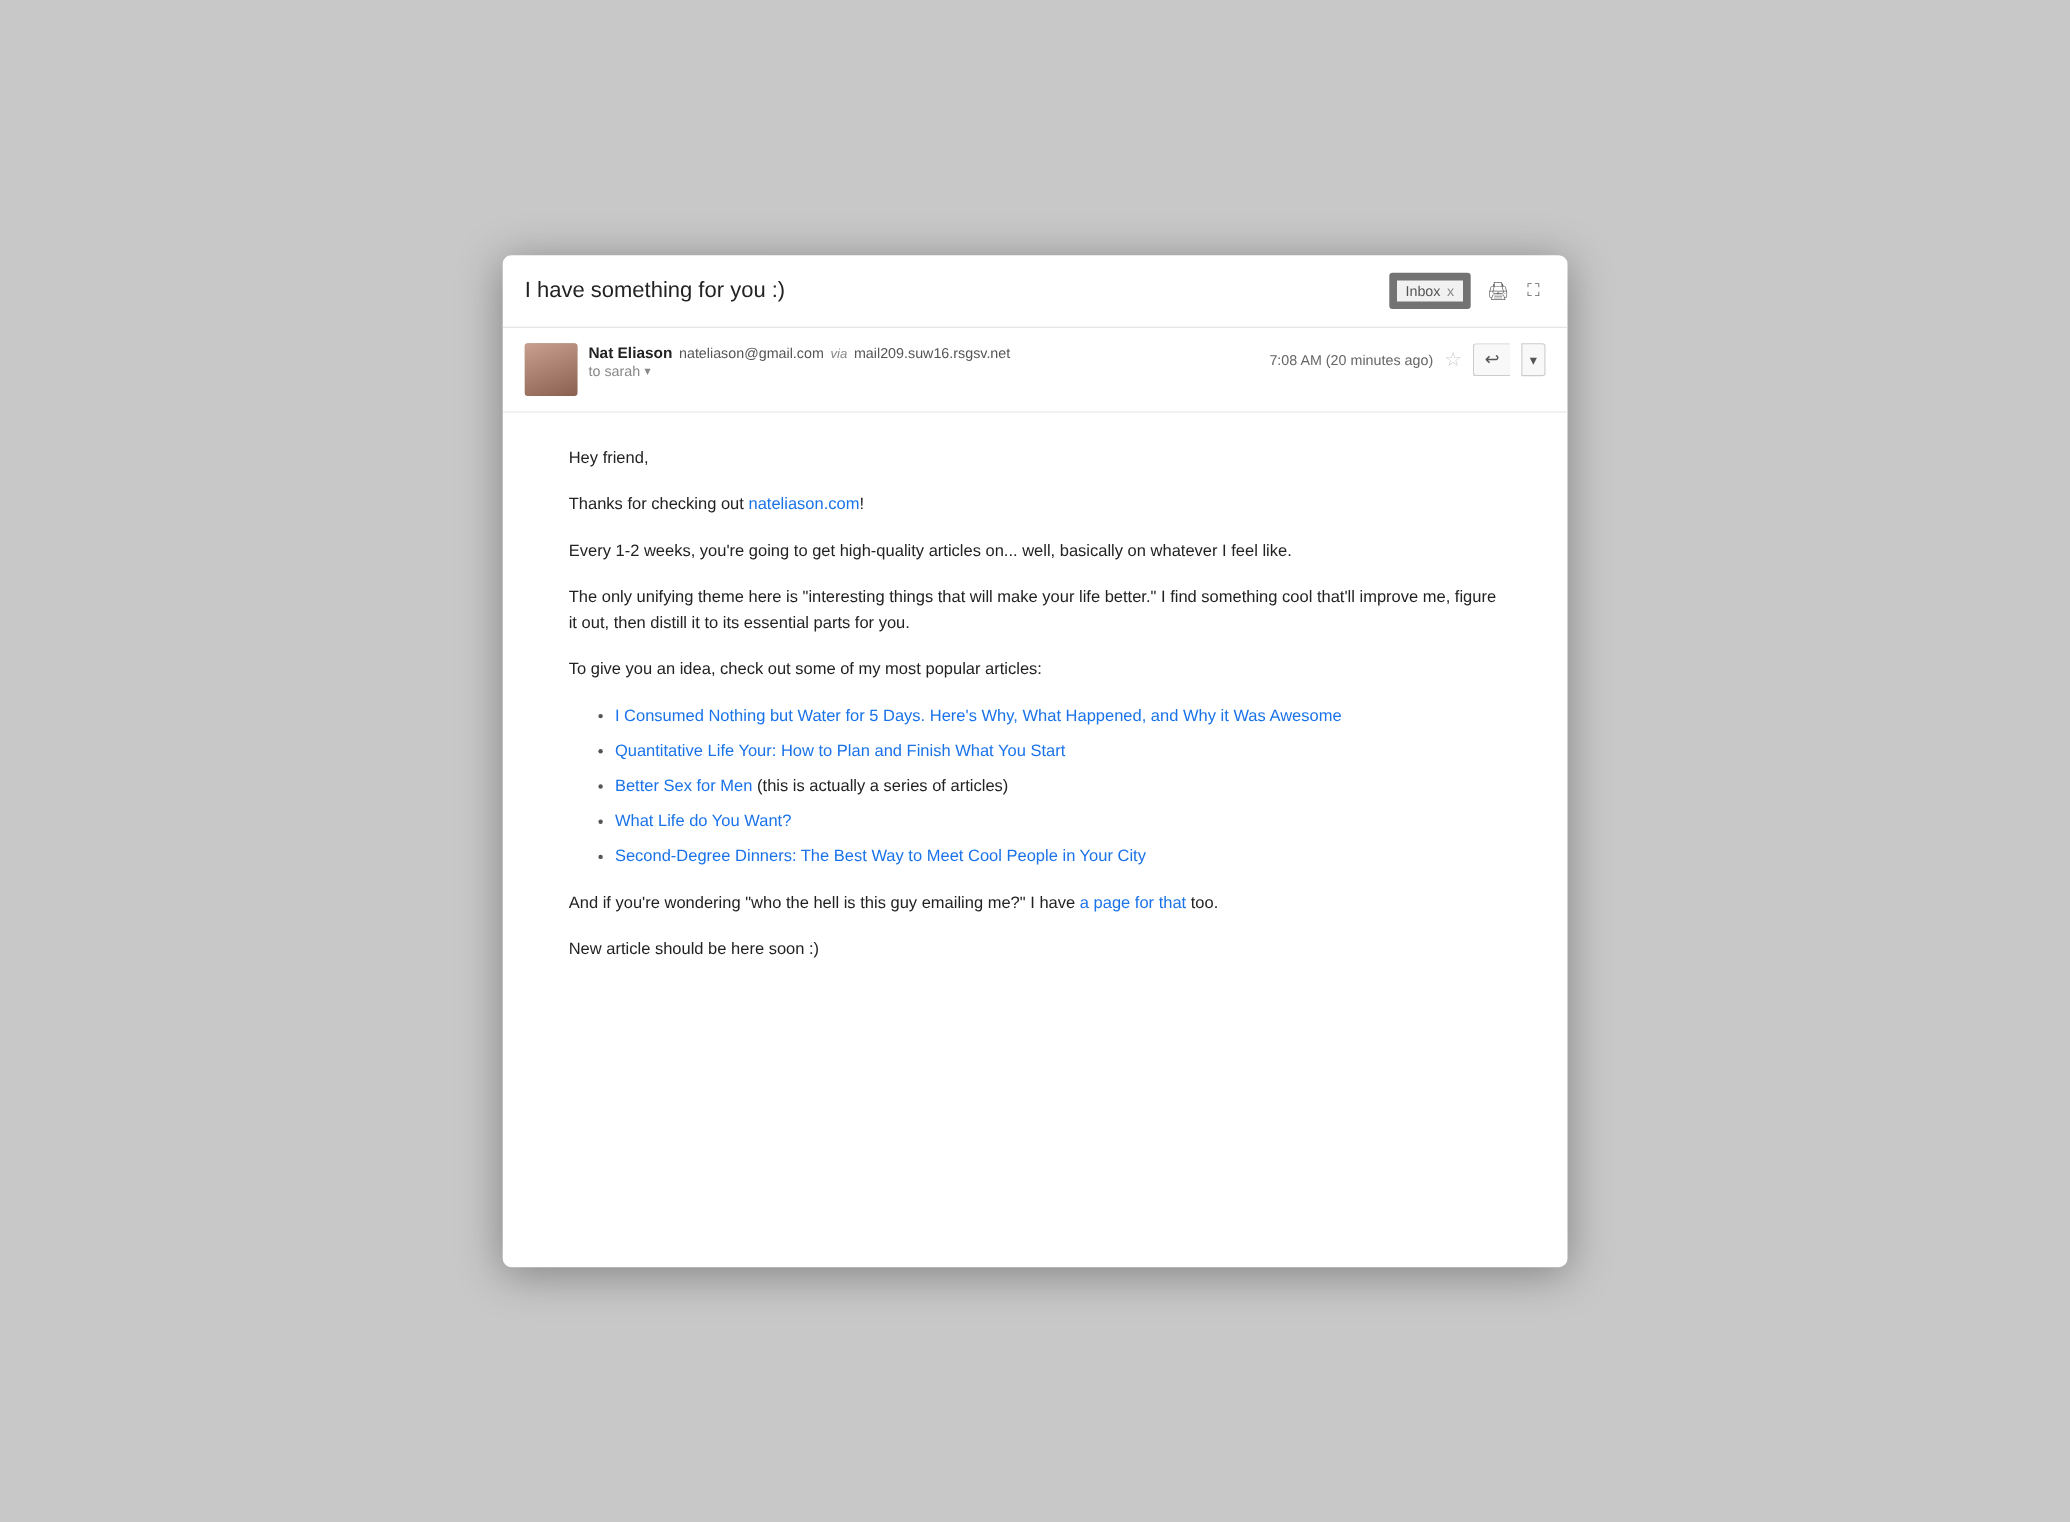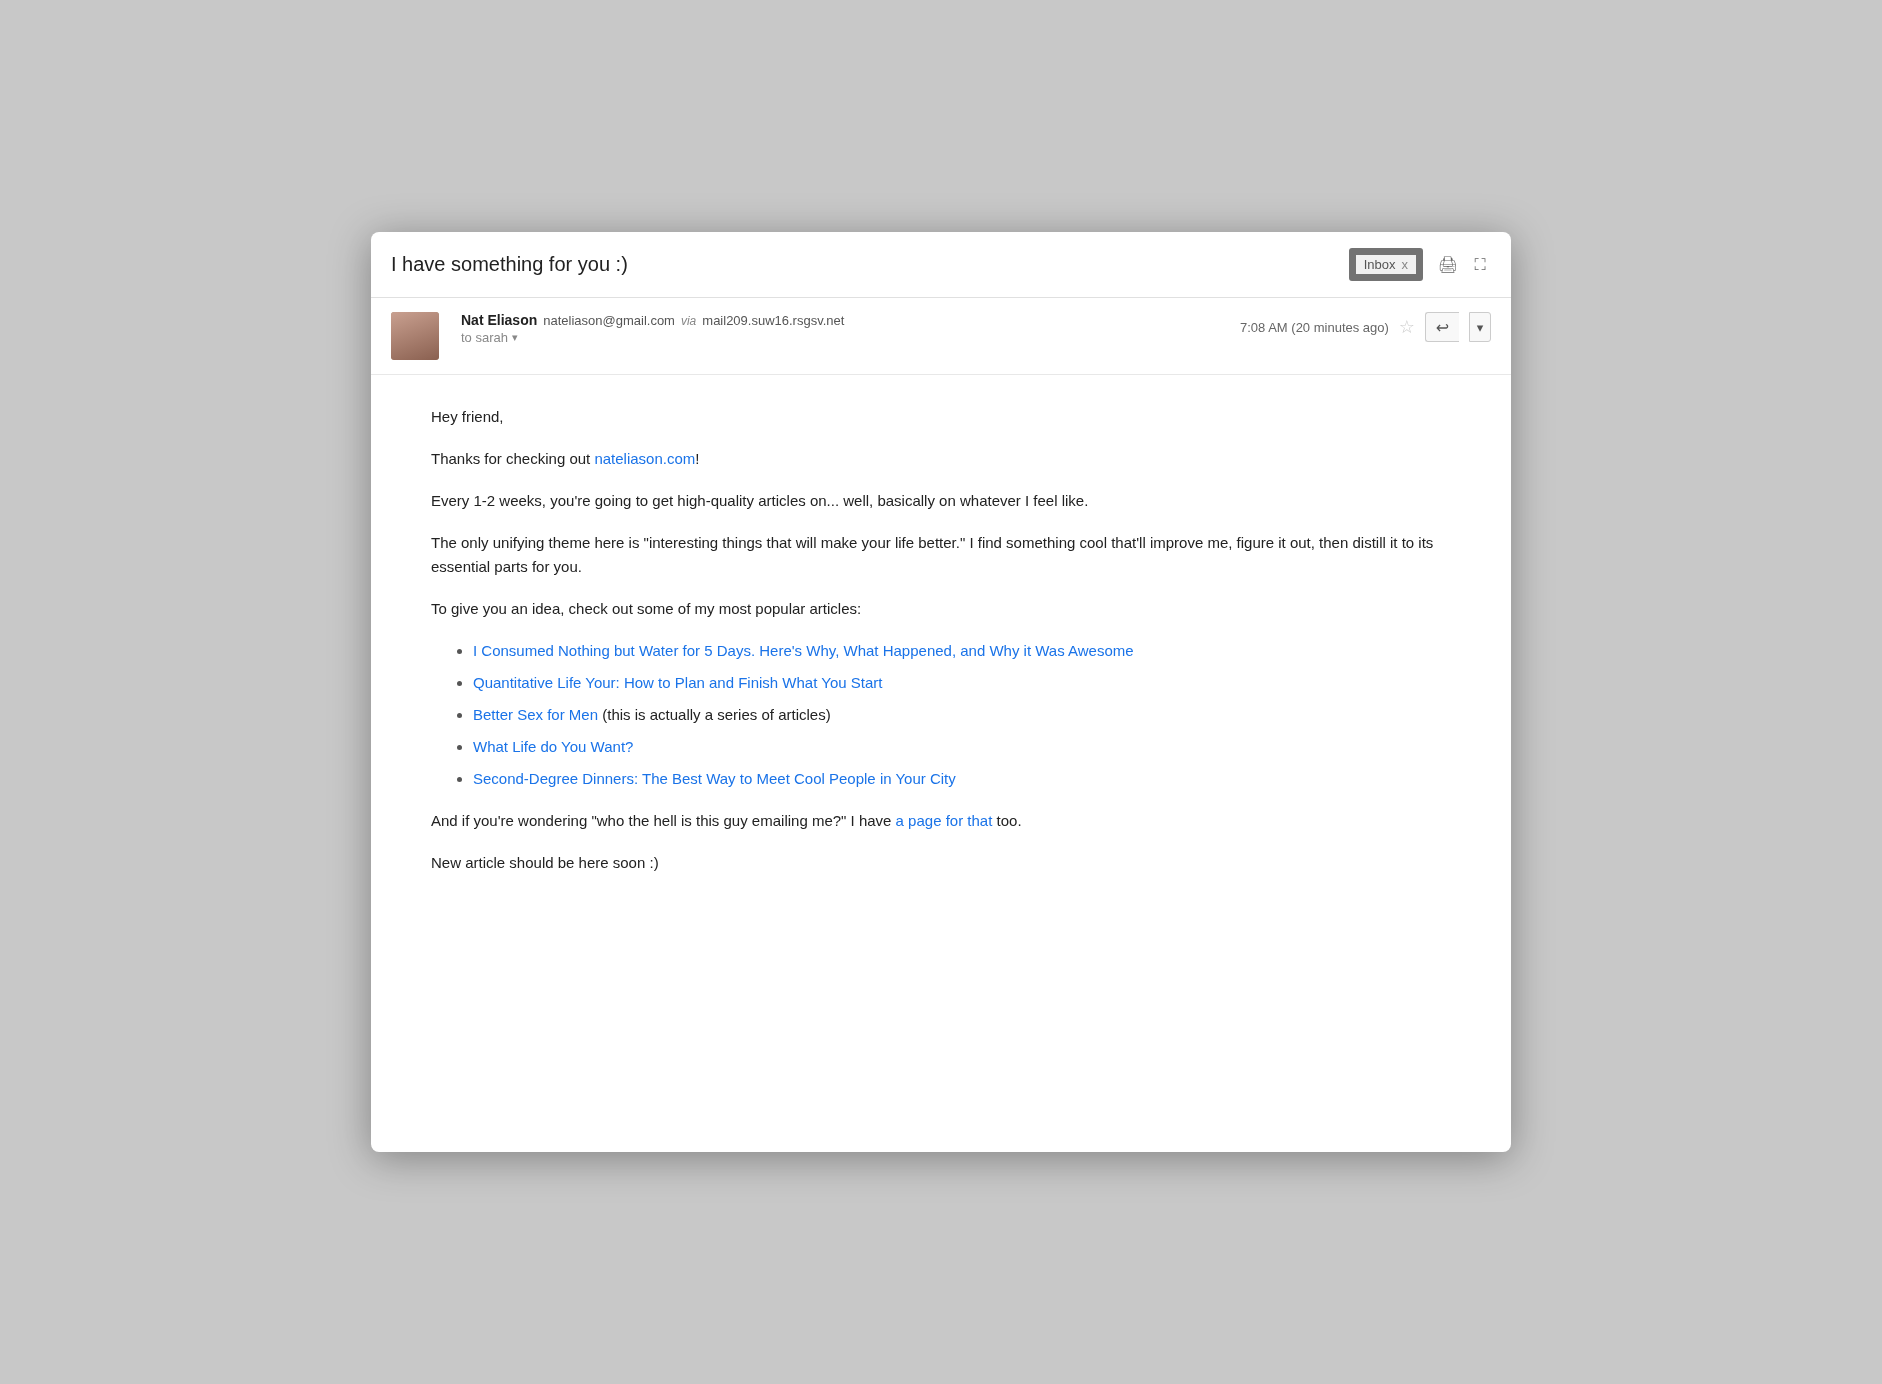--- a/index.html
+++ b/index.html
@@ -8,21 +8,21 @@
       background: #c8c8c8;
       display: flex;
       justify-content: center;
       align-items: center;
       min-height: 100vh;
       font-family: Arial, sans-serif;
     }
 
     .email-window {
       background: #ffffff;
-      width: 1140px;
+      width: 968px;
       min-height: 920px;
       border-radius: 8px;
       box-shadow: 0 6px 40px rgba(0,0,0,0.35);
       overflow: hidden;
       display: flex;
       flex-direction: column;
     }
 
     
     .title-bar {
@@ -74,21 +74,21 @@
       color: #666;
       font-size: 16px;
     }
 
     
     .sender-bar {
       display: flex;
       align-items: flex-start;
       padding: 14px 20px;
       border-bottom: 1px solid #e8e8e8;
-      gap: 22px;
+      gap: 10px;
     }
 
     .avatar {
       width: 48px;
       height: 48px;
       border-radius: 3px;
       background: #b0907a;
       flex-shrink: 0;
       overflow: hidden;
       display: flex;

